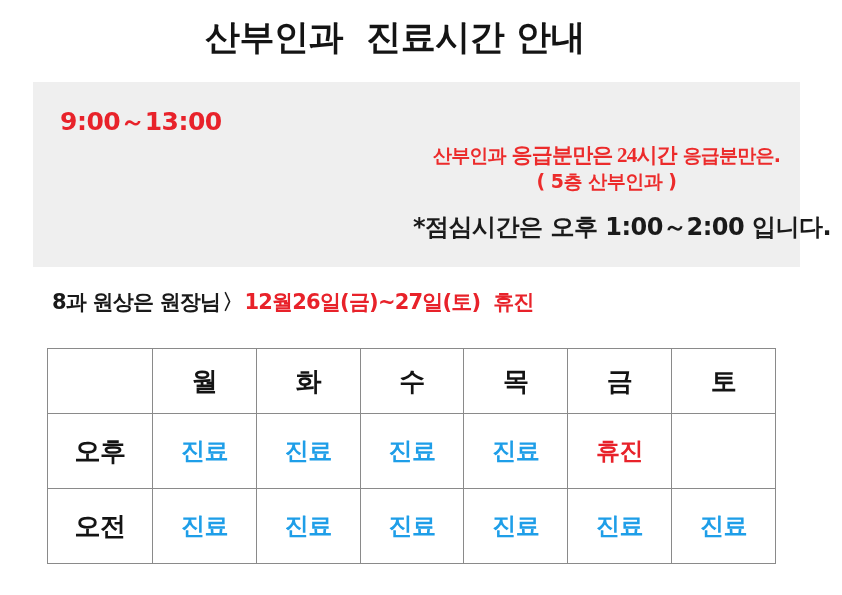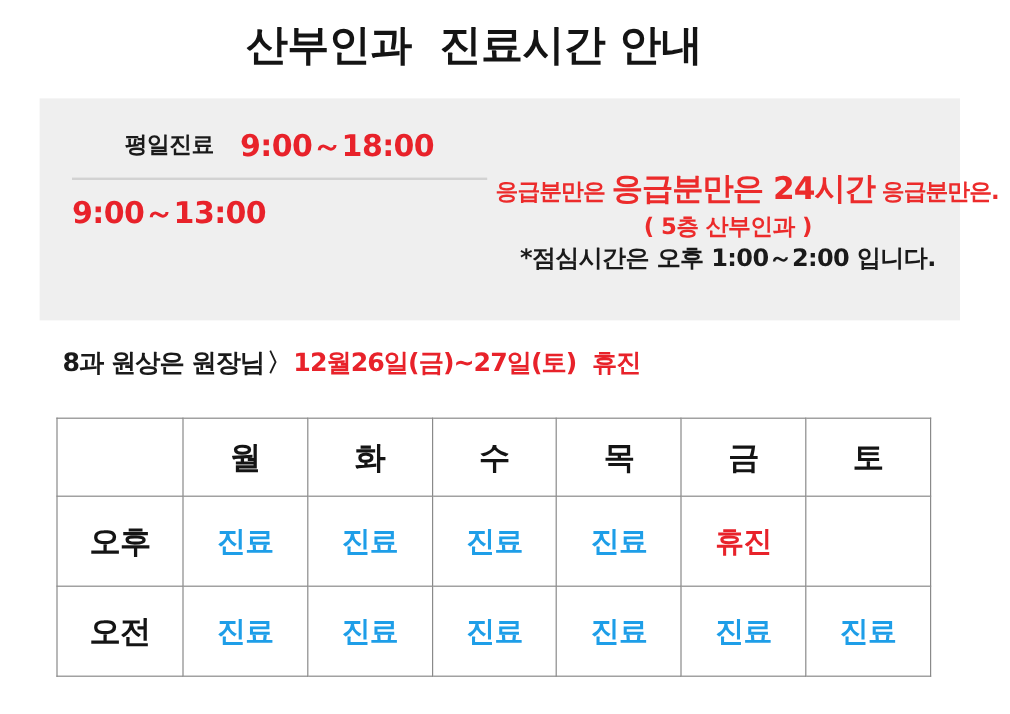--- a/index.html
+++ b/index.html
@@ -88,32 +88,34 @@
   }
   .note-emergency {
     font-size: 19px;
     font-weight: bold;
     color: #ec2b2b;
     letter-spacing: -0.8px;
     line-height: 1.25;
     white-space: pre;
   }
   .note-emergency .em-big {
-    font-size: 26px;
+    font-size: 21px;
+    font-family: Liberation Serif, serif;
   }
   .note-floor {
     margin-top: 1px;
     font-size: 19px;
     font-weight: bold;
     color: #ec2b2b;
     letter-spacing: -0.5px;
     white-space: pre;
   }
   .note-lunch {
-    font-size: 20px;
+    margin-top: 16px;
+    font-size: 24px;
     font-weight: bold;
     color: #1a1a1a;
     letter-spacing: -0.5px;
     white-space: pre;
   }
 
   
   .notice-line {
     position: absolute;
     left: 52px;
@@ -172,34 +174,30 @@
 </style>
 </head>
 <body>
 
 <div class="page-title">산부인과  진료시간 안내</div>
 
 <div class="info-panel">
 
   <div class="hours-list">
 
-    <div class="hours-row">
-      <div class="hours-label">평일진료</div>
-      <div class="hours-value strong">9:00～18:00</div>
-    </div>
 
     <div class="hours-row">
       <div class="hours-value light">9:00～13:00</div>
     </div>
 
 
   </div>
 
   <div class="notes">
-    <div class="note-emergency"><span>응급분만은 </span><span class="em-big">응급분만은 24시간</span><span> 응급분만은.</span></div>
+    <div class="note-emergency"><span>산부인과 </span><span class="em-big">응급분만은 24시간</span><span> 응급분만은.</span></div>
     <div class="note-floor">( 5층 산부인과 )</div>
     <div class="note-lunch">*점심시간은 오후 1:00～2:00 입니다.</div>
   </div>
 
 </div>
 
 <div class="notice-line"><span class="notice-doctor">8과 원상은 원장님</span><span class="notice-chevron">〉</span><span class="notice-dates">12월26일(금)~27일(토)  휴진</span></div>
 
 <table class="schedule-table">
   <colgroup>

